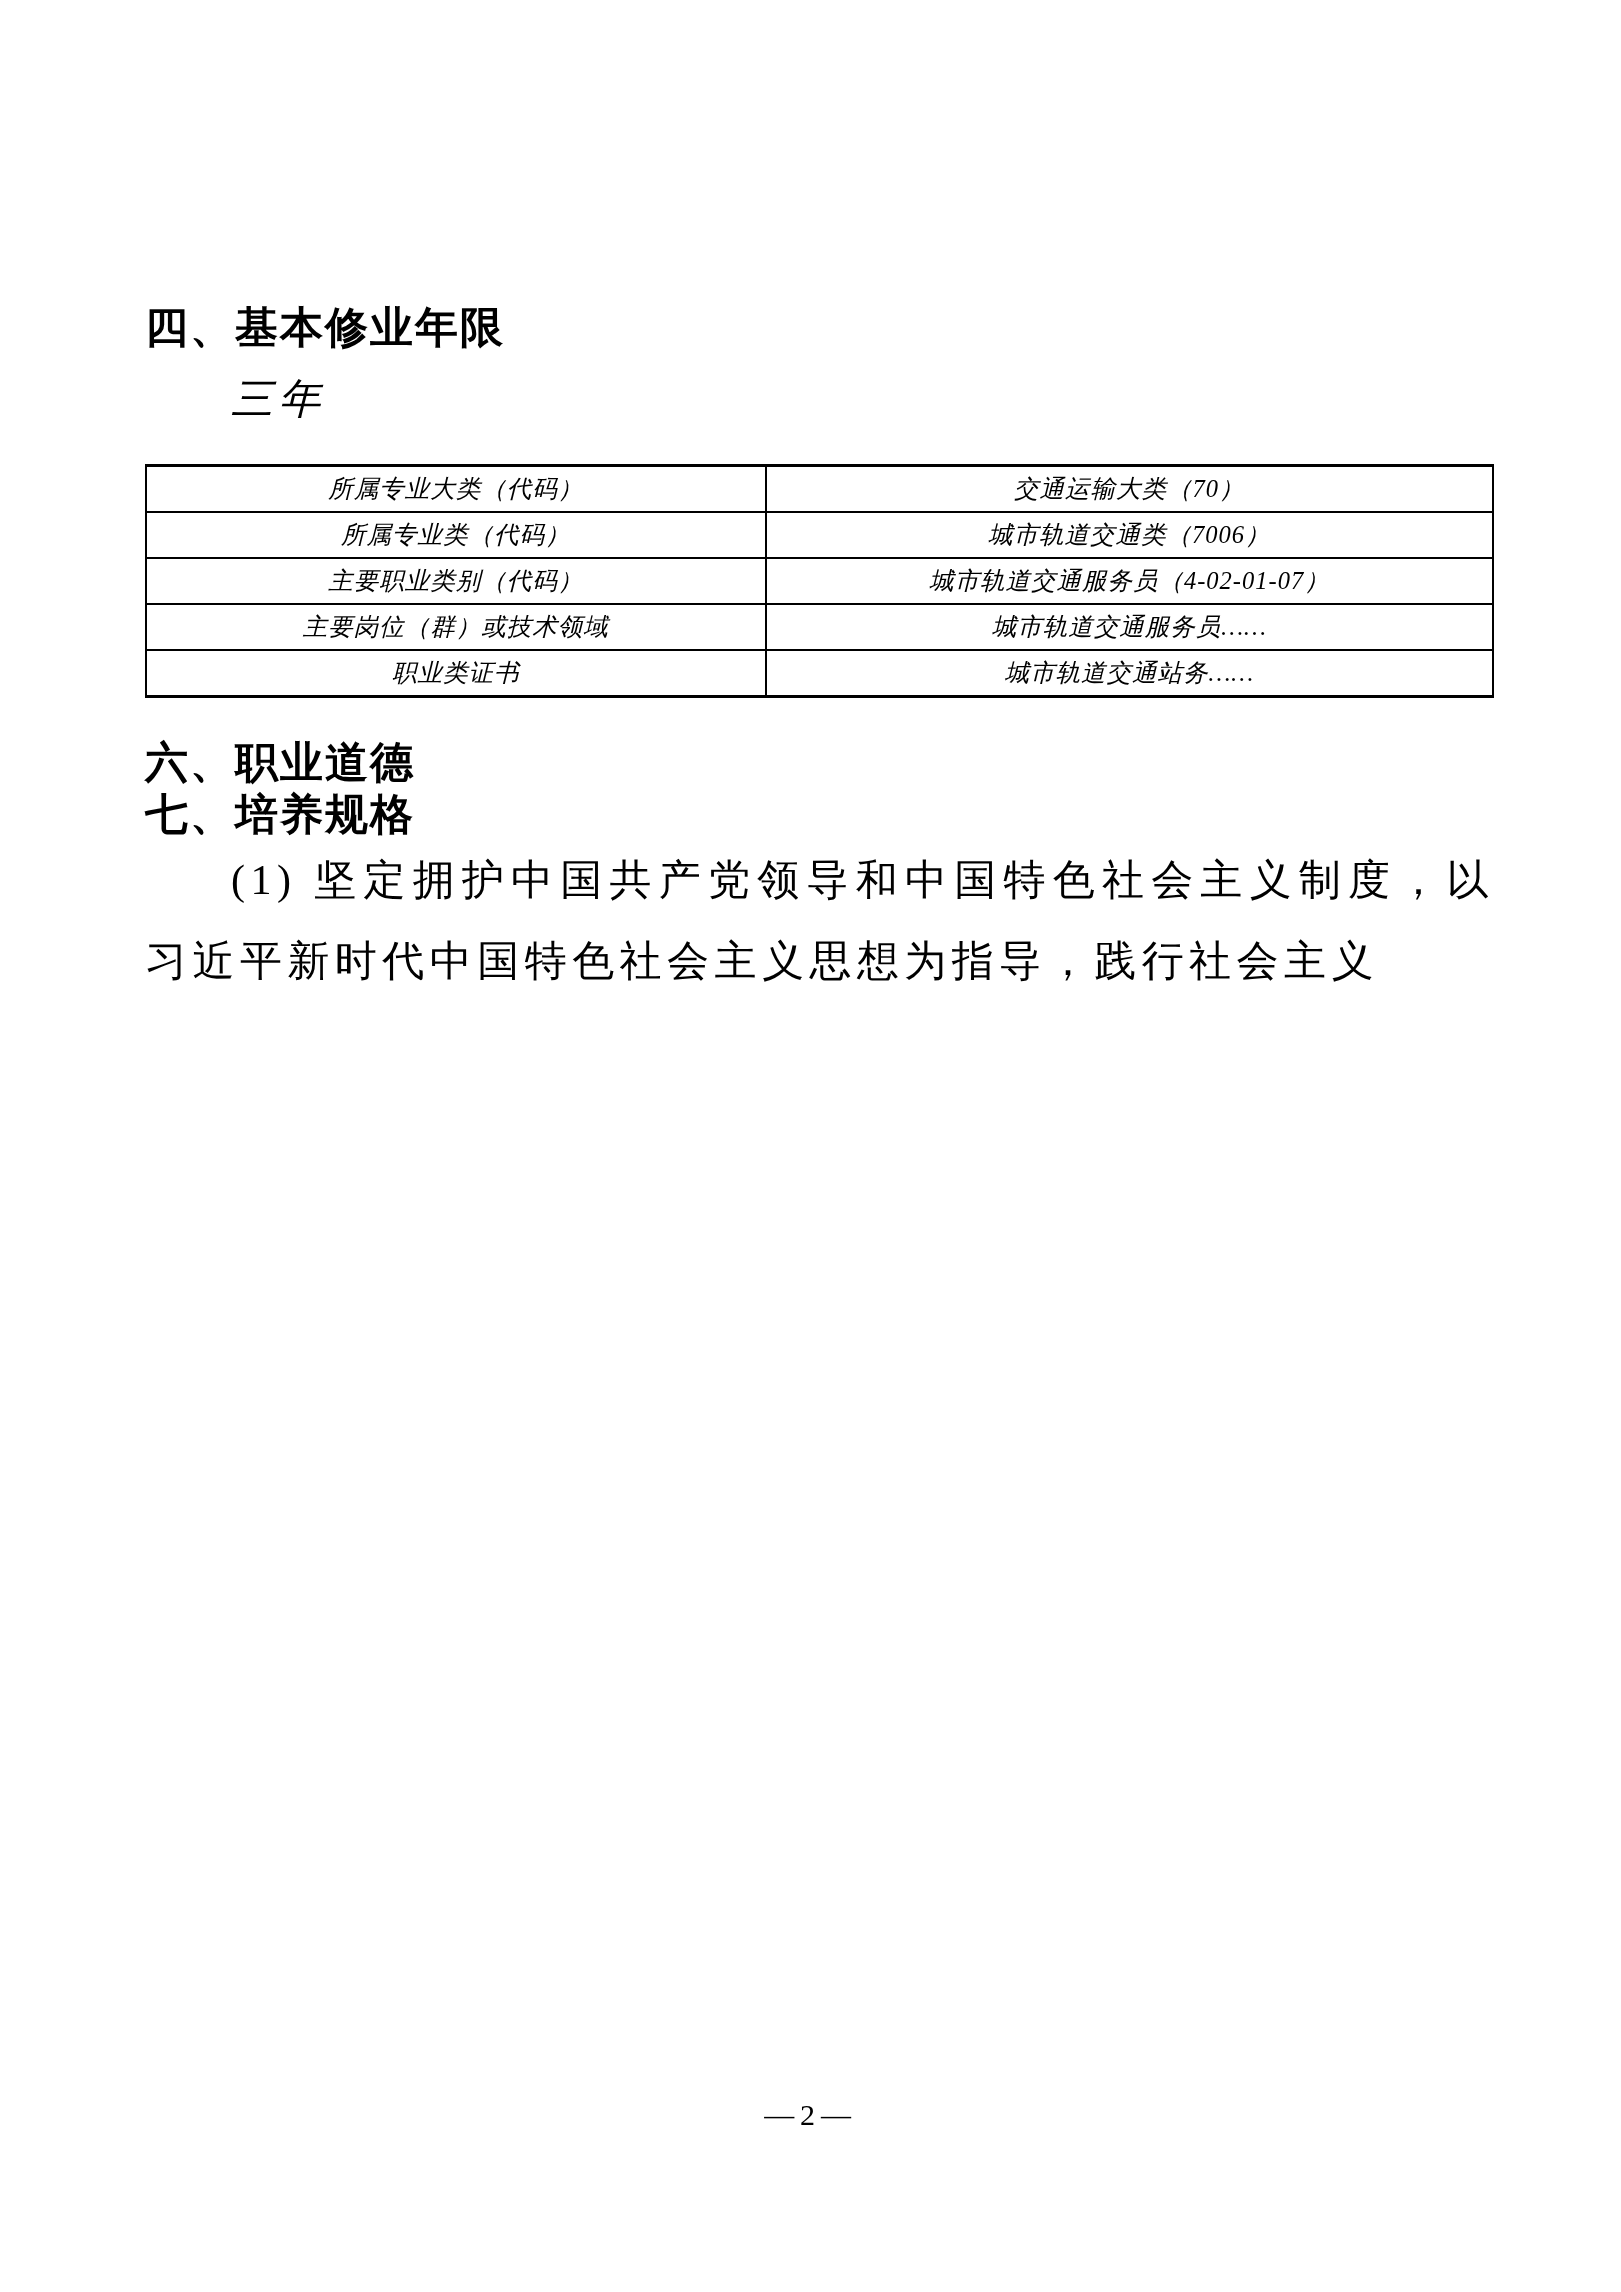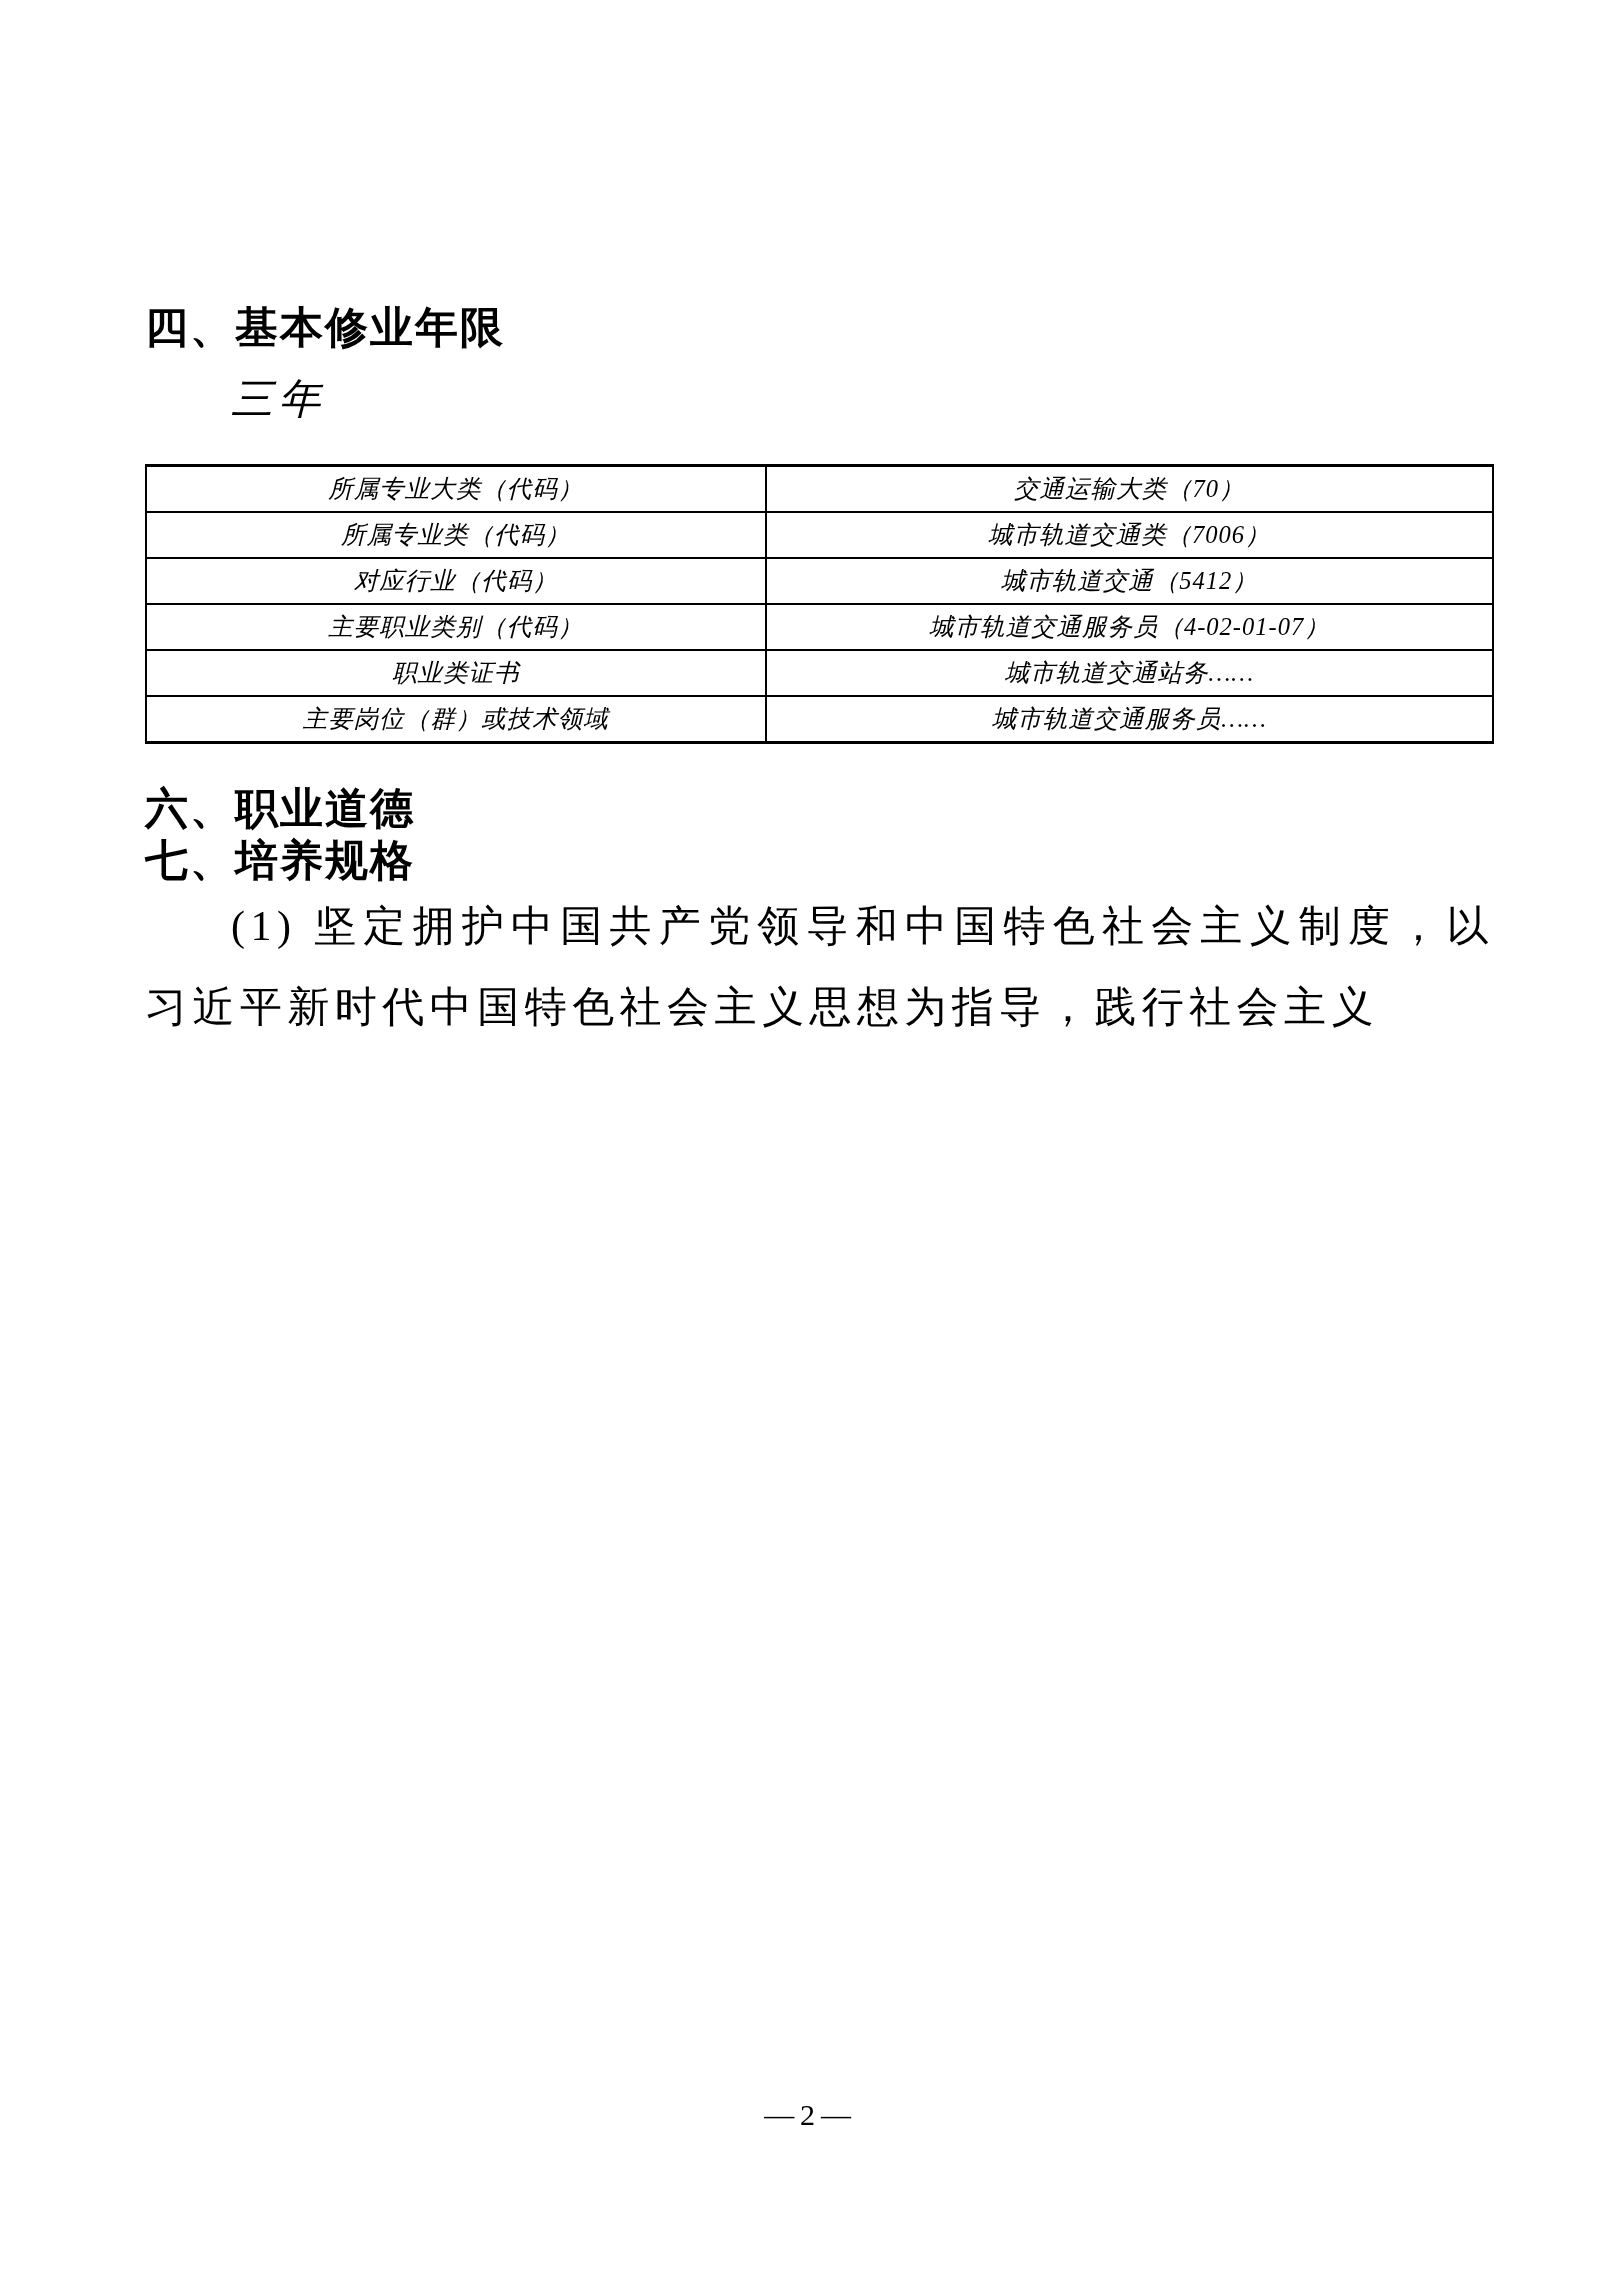--- a/index.html
+++ b/index.html
@@ -95,34 +95,30 @@
       <tbody>
         <tr>
           <td>所属专业大类（代码）</td>
           <td>交通运输大类（70）</td>
         </tr>
         <tr>
           <td>所属专业类（代码）</td>
           <td>城市轨道交通类（7006）</td>
         </tr>
         <tr>
-          <td>对应行业（代码）</td>
-          <td>城市轨道交通（5412）</td>
-        </tr>
-        <tr>
           <td>主要职业类别（代码）</td>
           <td>城市轨道交通服务员（4-02-01-07）</td>
         </tr>
         <tr>
+          <td>主要岗位（群）或技术领域</td>
+          <td>城市轨道交通服务员……</td>
+        </tr>
+        <tr>
           <td>职业类证书</td>
           <td>城市轨道交通站务……</td>
-        </tr>
-        <tr>
-          <td>主要岗位（群）或技术领域</td>
-          <td>城市轨道交通服务员……</td>
         </tr>
       </tbody>
     </table>
 
     <h2 class="sec-heading h-gap-md">六、职业道德</h2>
 
 
     <h2 class="sec-heading">七、培养规格</h2>
 
 

